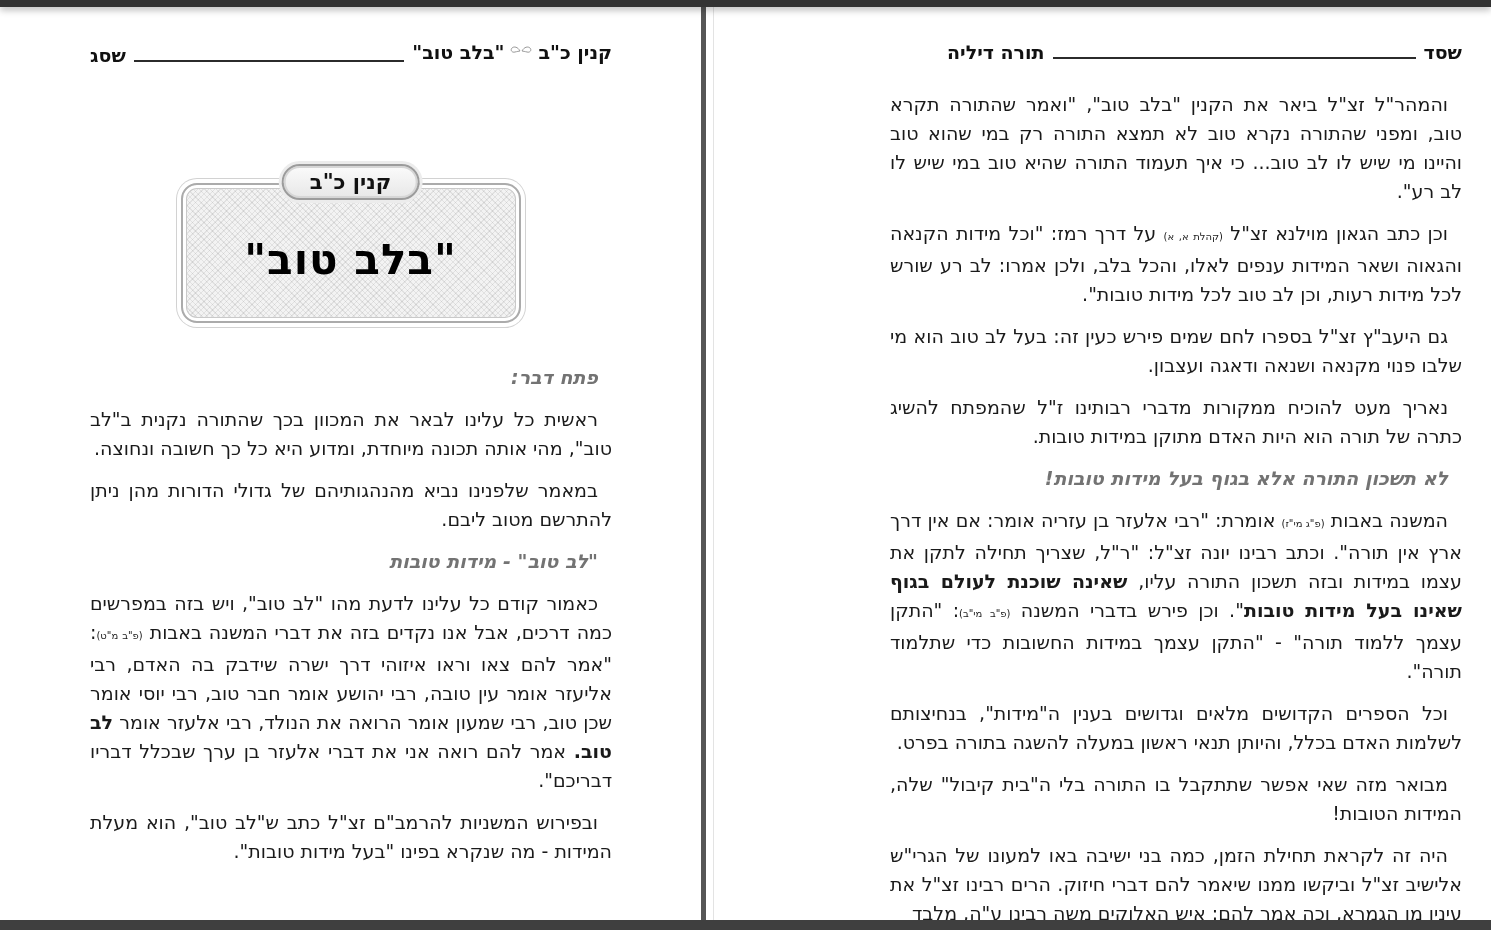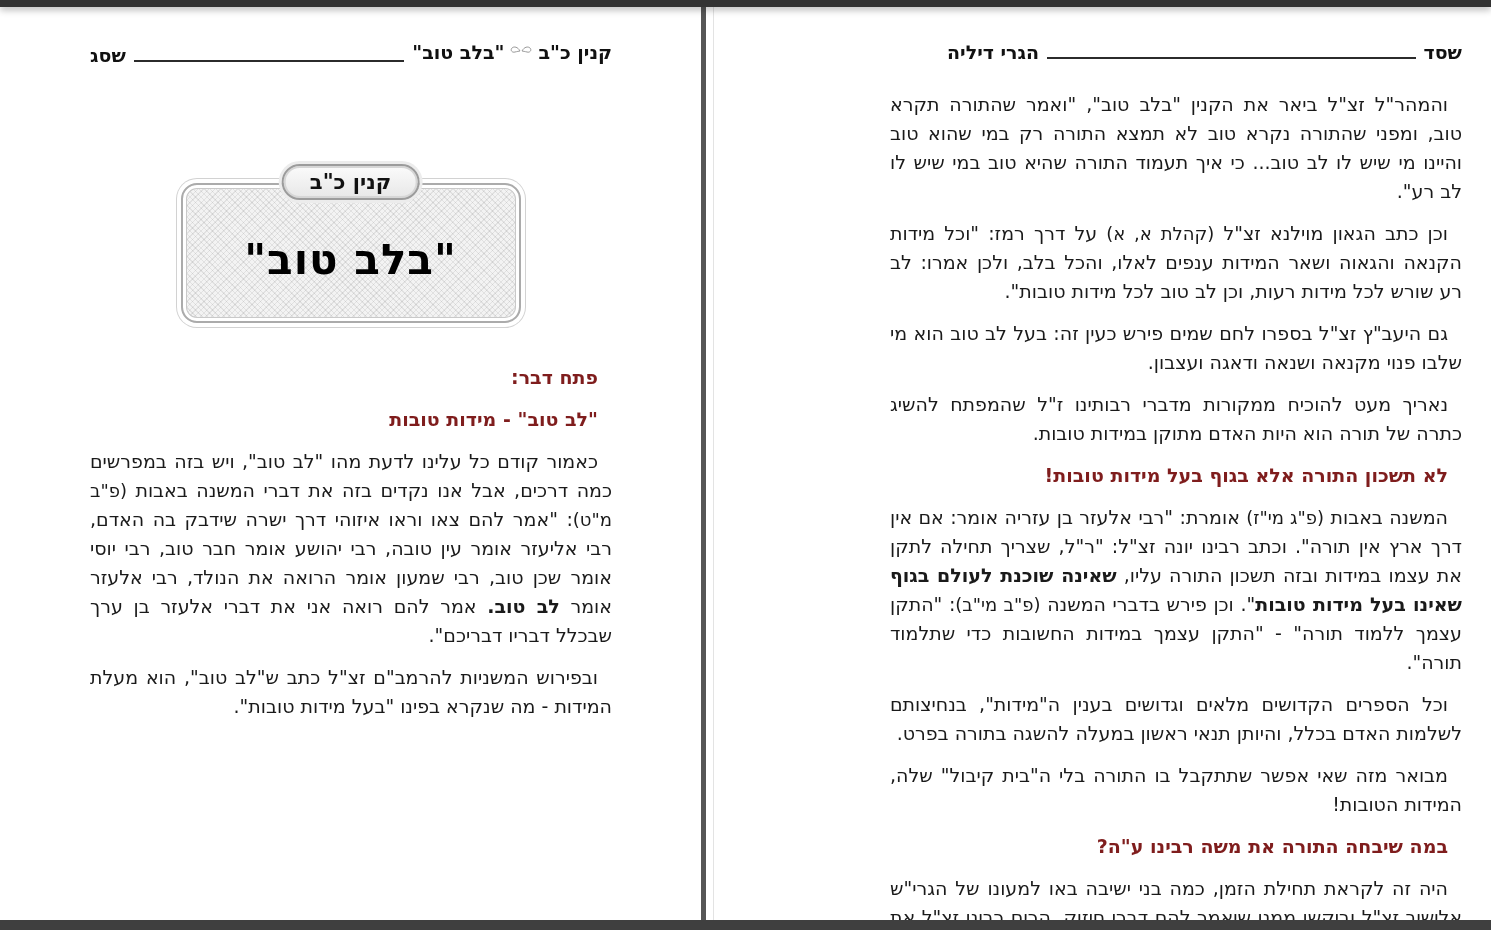--- a/index.html
+++ b/index.html
@@ -37,22 +37,22 @@
     background-image:repeating-linear-gradient(45deg,rgba(0,0,0,.075) 0 1px,transparent 1px 4px),
                      repeating-linear-gradient(-45deg,rgba(0,0,0,.075) 0 1px,transparent 1px 4px);
     display:flex;align-items:center;justify-content:center;padding-top:12px;}
   .frame-title{font-weight:700;font-size:42px;color:#000;letter-spacing:1px;}
 
   
   .page-body{font-size:19px;line-height:29px;text-align:justify;}
   #left-page .page-body{margin:40px 89px 0 90px;}
   #right-page .page-body{margin:26px 29px 0 176px;}
   .page-body p{margin:0 0 13px;text-indent:14px;}
-  .sec-heading{font-weight:700;color:#7f1d1d;margin:9px 0 9px;text-indent:0;}
-  .ref{font-size:18px;}
+  .sec-heading{font-weight:700;color:#737373;margin:9px 0 9px;text-indent:0;font-style:italic;}
+  .ref{font-size:10px;}
   b{font-weight:700;}
 </style>
 </head>
 <body>
 
 <div id="canvas">
   <div class="top-edge"></div>
 
   <div class="page" id="left-page">
     <div class="pg-header">
@@ -67,43 +67,44 @@
       <div class="frame-badge">
         <span>קנין כ"ב</span>
       </div>
       <div class="frame-box">
         <div class="frame-title">"בלב טוב"</div>
       </div>
     </div>
 
     <div class="page-body">
       <p class="sec-heading">פתח דבר:</p>
+      <p>ראשית כל עלינו לבאר את המכוון בכך שהתורה נקנית ב"לב טוב", מהי אותה תכונה מיוחדת, ומדוע היא כל כך חשובה ונחוצה.</p>
+      <p>במאמר שלפנינו נביא מהנהגותיהם של גדולי הדורות מהן ניתן להתרשם מטוב ליבם.</p>
       <p class="sec-heading">"לב טוב" - מידות טובות</p>
       <p><span>כאמור קודם כל עלינו לדעת מהו "לב טוב", ויש בזה במפרשים כמה דרכים, אבל אנו נקדים בזה את דברי המשנה באבות </span><span class="ref">(פ"ב מ"ט)</span><span>: "אמר להם צאו וראו איזוהי דרך ישרה שידבק בה האדם, רבי אליעזר אומר עין טובה, רבי יהושע אומר חבר טוב, רבי יוסי אומר שכן טוב, רבי שמעון אומר הרואה את הנולד, רבי אלעזר אומר </span><b>לב טוב.</b><span> אמר להם רואה אני את דברי אלעזר בן ערך שבכלל דבריו דבריכם".</span></p>
       <p>ובפירוש המשניות להרמב"ם זצ"ל כתב ש"לב טוב", הוא מעלת המידות - מה שנקרא בפינו "בעל מידות טובות".</p>
     </div>
   </div>
 
   <div class="page" id="right-page">
     <div class="pg-header">
       <span class="h-num">שסד</span>
       <span class="h-rule"></span>
-      <span class="h-title">הגרי דיליה</span>
+      <span class="h-title">תורה דיליה</span>
     </div>
 
     <div class="page-body">
       <p>והמהר"ל זצ"ל ביאר את הקנין "בלב טוב", "ואמר שהתורה תקרא טוב, ומפני שהתורה נקרא טוב לא תמצא התורה רק במי שהוא טוב והיינו מי שיש לו לב טוב... כי איך תעמוד התורה שהיא טוב במי שיש לו לב רע".</p>
       <p><span>וכן כתב הגאון מוילנא זצ"ל </span><span class="ref">(קהלת א, א)</span><span> על דרך רמז: "וכל מידות הקנאה והגאוה ושאר המידות ענפים לאלו, והכל בלב, ולכן אמרו: לב רע שורש לכל מידות רעות, וכן לב טוב לכל מידות טובות".</span></p>
       <p>גם היעב"ץ זצ"ל בספרו לחם שמים פירש כעין זה: בעל לב טוב הוא מי שלבו פנוי מקנאה ושנאה ודאגה ועצבון.</p>
       <p>נאריך מעט להוכיח ממקורות מדברי רבותינו ז"ל שהמפתח להשיג כתרה של תורה הוא היות האדם מתוקן במידות טובות.</p>
       <p class="sec-heading">לא תשכון התורה אלא בגוף בעל מידות טובות!</p>
       <p><span>המשנה באבות </span><span class="ref">(פ"ג מי"ז)</span><span> אומרת: "רבי אלעזר בן עזריה אומר: אם אין דרך ארץ אין תורה". וכתב רבינו יונה זצ"ל: "ר"ל, שצריך תחילה לתקן את עצמו במידות ובזה תשכון התורה עליו, </span><b>שאינה שוכנת לעולם בגוף שאינו בעל מידות טובות</b><span>". וכן פירש בדברי המשנה </span><span class="ref">(פ"ב מי"ב)</span><span>: "התקן עצמך ללמוד תורה" - "התקן עצמך במידות החשובות כדי שתלמוד תורה".</span></p>
       <p>וכל הספרים הקדושים מלאים וגדושים בענין ה"מידות", בנחיצותם לשלמות האדם בכלל, והיותן תנאי ראשון במעלה להשגה בתורה בפרט.</p>
       <p>מבואר מזה שאי אפשר שתתקבל בו התורה בלי ה"בית קיבול" שלה, המידות הטובות!</p>
-      <p class="sec-heading">במה שיבחה התורה את משה רבינו ע"ה?</p>
       <p>היה זה לקראת תחילת הזמן, כמה בני ישיבה באו למעונו של הגרי"ש אלישיב זצ"ל וביקשו ממנו שיאמר להם דברי חיזוק. הרים רבינו זצ"ל את עיניו מן הגמרא, וכה אמר להם: איש האלוקים משה רבינו ע"ה, מלבד</p>
     </div>
   </div>
 
   <div class="gutter"></div>
   <div class="gutter-light"></div>
   <div class="bottom-edge"></div>
 </div>
 
 </body></html>

